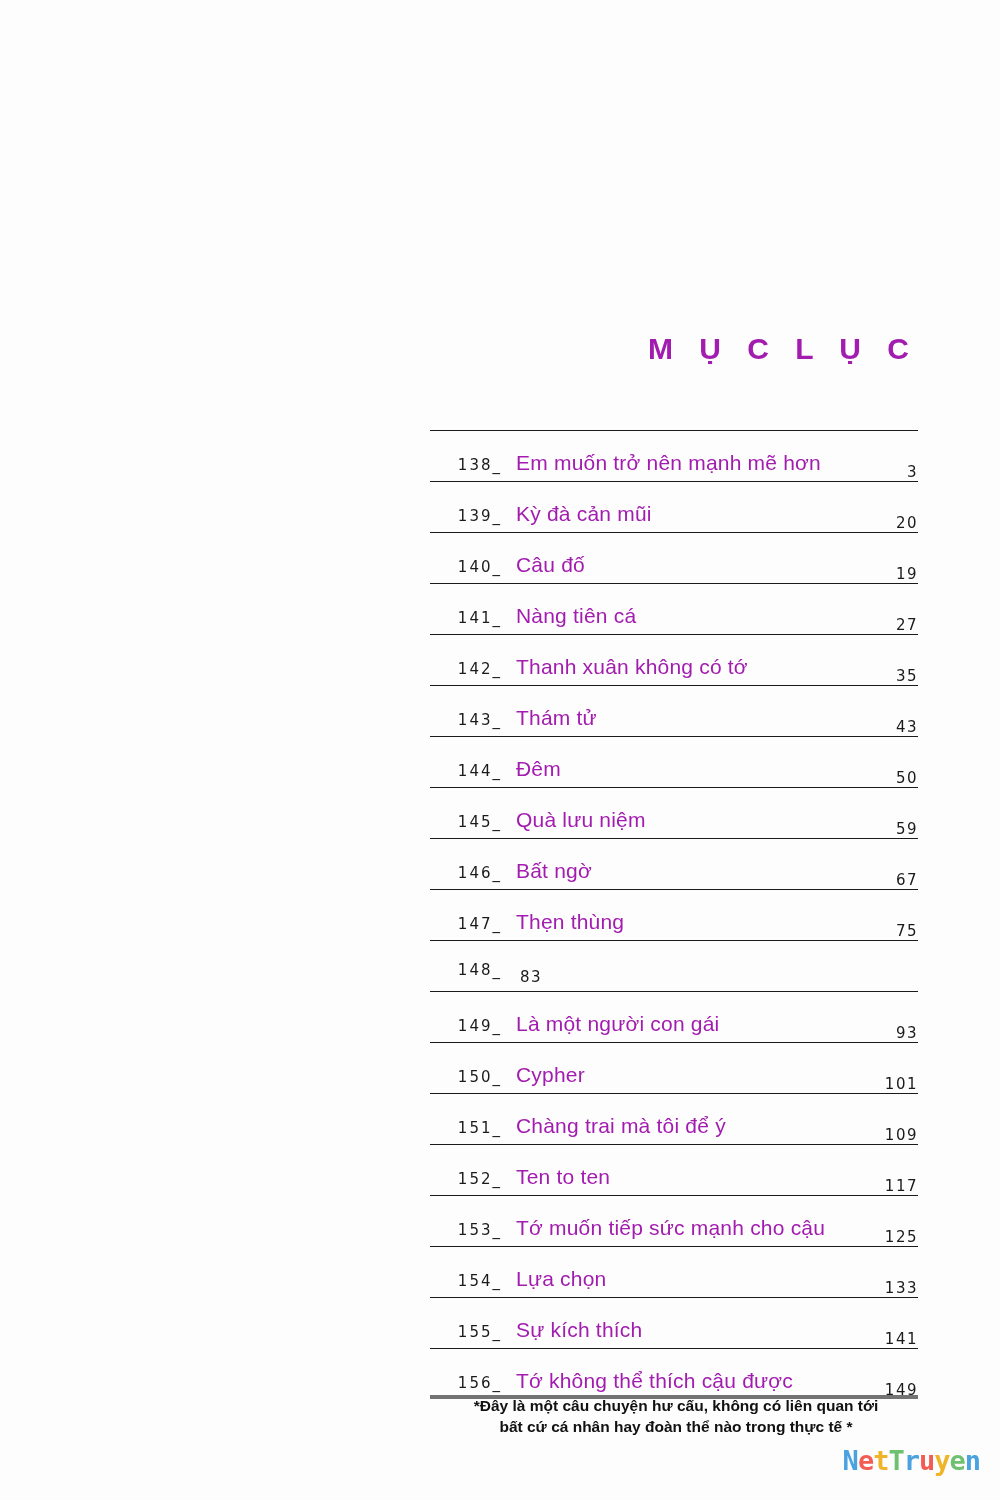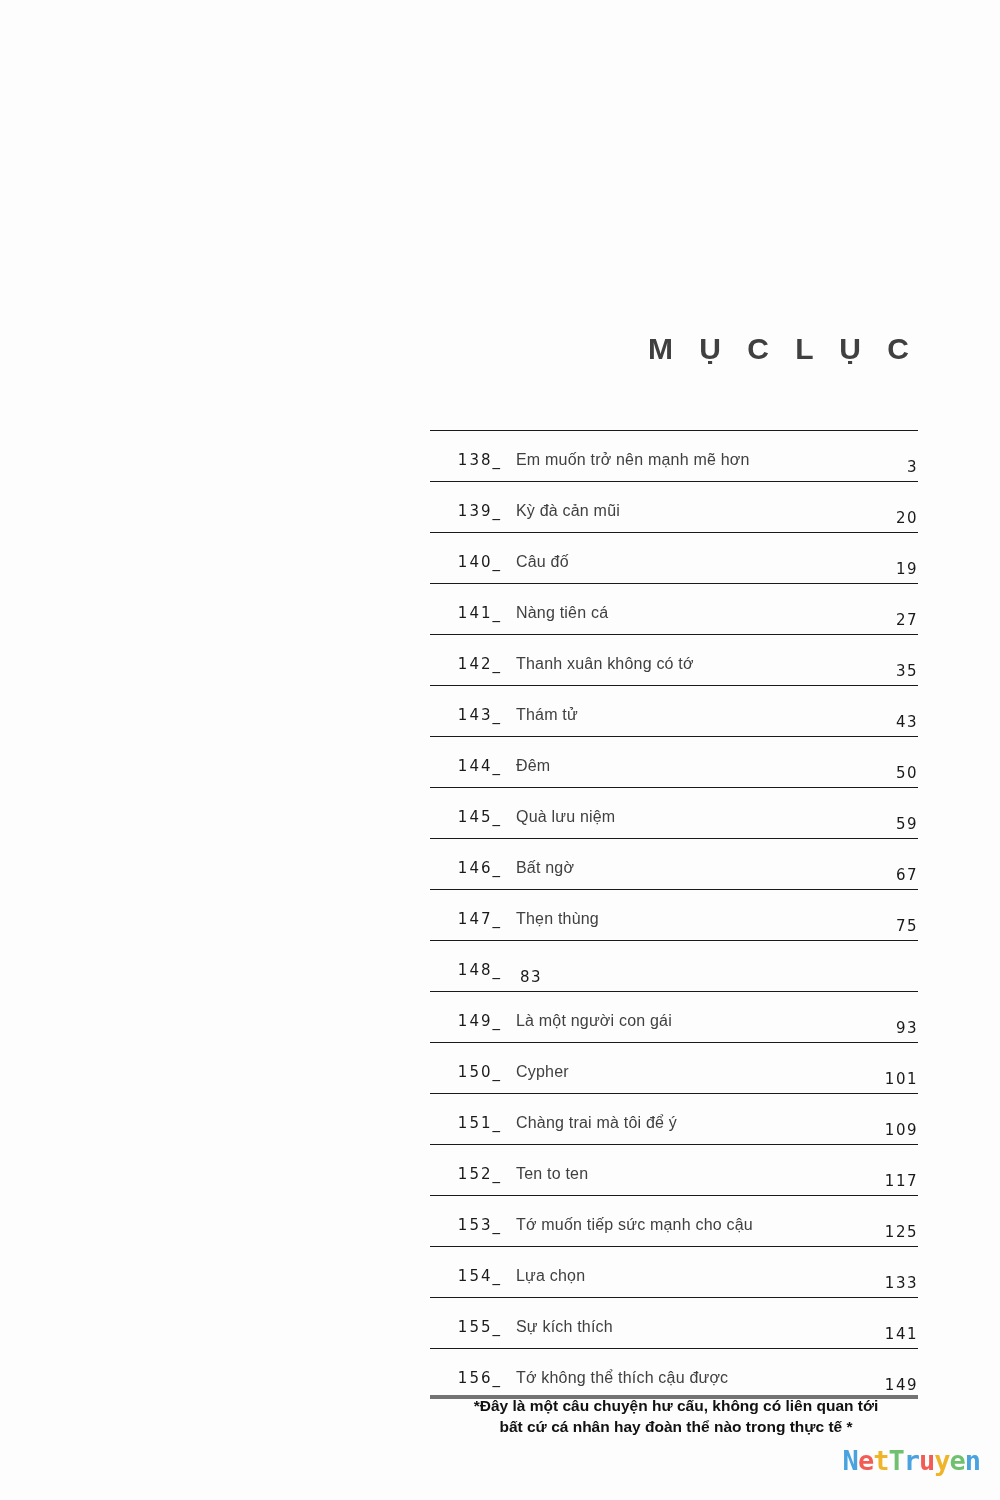--- a/index.html
+++ b/index.html
@@ -21,21 +21,21 @@
     background: #fdfdfd;
   }
 
   .toc-title {
     position: absolute;
     top: 332px;
     right: 82px;
     font-size: 30px;
     font-weight: bold;
     letter-spacing: 9px;
-    color: #404040;
+    color: #a21caf;
   }
 
   .toc {
     position: absolute;
     left: 430px;
     top: 430px;
     width: 488px;
   }
 
   .toc-row {
@@ -56,22 +56,22 @@
     text-align: right;
     font-size: 15px;
     letter-spacing: 2px;
     color: #1a1a1a;
     font-family: "DejaVu Sans", sans-serif;
   }
 
   .chapter-title {
     flex: 1 1 auto;
     padding-left: 14px;
-    font-size: 16px;
-    color: #404040;
+    font-size: 21px;
+    color: #a21caf;
     letter-spacing: 0.2px;
     white-space: nowrap;
   }
 
   .page-no {
     flex: 0 0 auto;
     font-size: 15px;
     letter-spacing: 1.5px;
     color: #1a1a1a;
     text-align: right;

